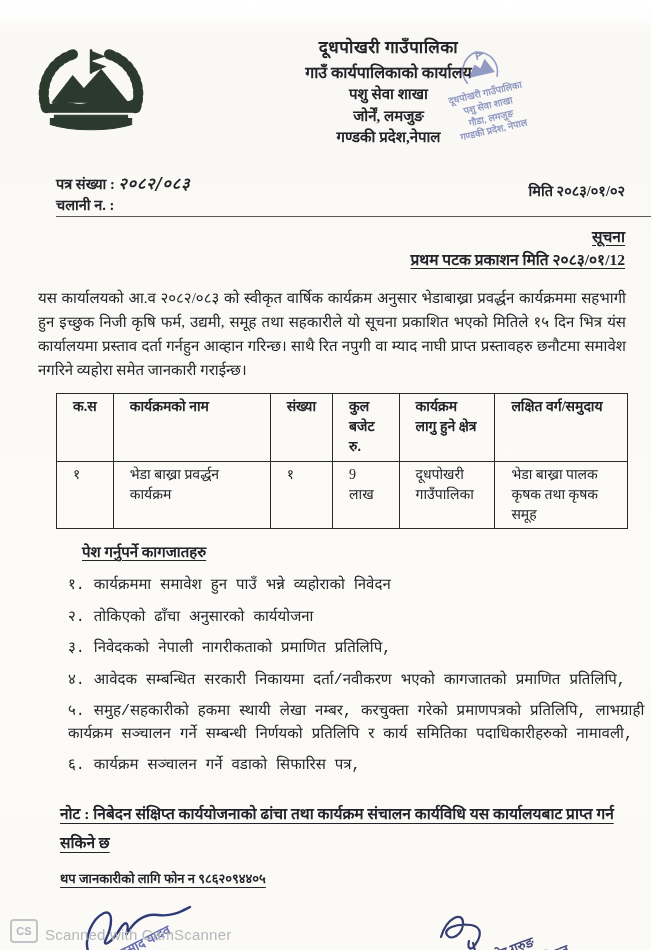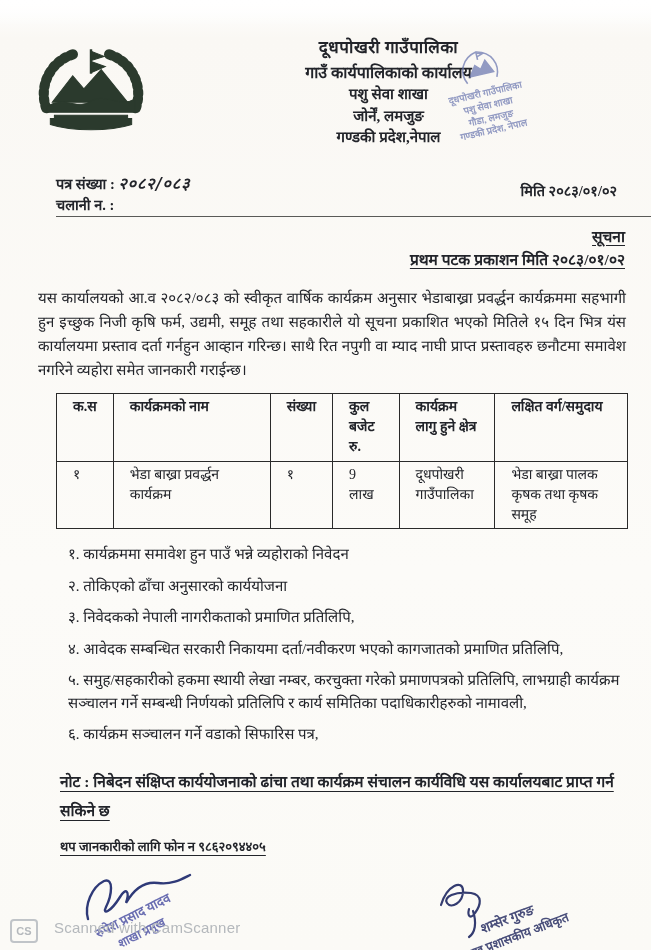--- a/index.html
+++ b/index.html
@@ -23,54 +23,54 @@
     position:absolute;right:70px;top:12px;width:140px;text-align:center;
     transform:rotate(-13deg);color:#6b77b0;opacity:.72;font-weight:bold;line-height:1.35;
   }
   .stamp .s-line{font-size:9.5px;white-space:nowrap;}
   .stamp svg{display:block;margin:0 auto 1px auto;}
   
   .meta{position:relative;margin-top:16px;height:44px;font-weight:bold;font-size:14.5px;}
   .meta .ref{position:absolute;left:26px;top:0;}
   .meta .ref .hand{font-family:"DejaVu Serif",serif;font-style:italic;font-size:16px;letter-spacing:1px;}
   .meta .chalani{position:absolute;left:26px;top:22px;}
-  .meta .miti{position:absolute;right:8px;top:8px;}
+  .meta .miti{position:absolute;right:0;top:8px;}
   .rule{border:0;border-top:1.6px solid #5a5a58;margin:0 -26px 0 26px;}
   
   .title-blk{text-align:right;margin-top:8px;line-height:1.5;}
   .title-blk .t1{font-weight:bold;font-size:15.5px;text-decoration:underline;text-underline-offset:3px;}
   .title-blk .t2{font-weight:bold;font-size:15.5px;text-decoration:underline;text-underline-offset:3px;}
   
   .body-para{margin:14px 0 0 8px;width:588px;font-size:15px;line-height:1.62;text-align:justify;}
   
   table.notice-tbl{border-collapse:collapse;margin:10px 0 0 26px;width:572px;font-size:14px;}
   .notice-tbl th,.notice-tbl td{border:1.4px solid #2a2a2a;padding:3px 16px;text-align:left;vertical-align:top;line-height:1.45;}
   .notice-tbl th{font-weight:bold;}
   
   .docs-head{margin:12px 0 0 52px;font-weight:bold;font-size:15px;text-decoration:underline;text-underline-offset:3px;}
-  .docs-list{margin:14px 0 0 38px;padding:0;list-style:none;font-size:15px;line-height:1.5;width:580px;}
+  .docs-list{margin:14px 0 0 38px;padding:0;list-style:none;font-size:15px;line-height:1.5;width:580px;font-family:Liberation Mono, monospace;}
   .docs-list li{margin-bottom:9px;}
   
   .note{margin:22px 1px 0 30px;width:560px;font-weight:bold;font-size:15.5px;line-height:1.85;text-decoration:underline;text-underline-offset:4px;}
   .phone{margin:12px 0 0 30px;font-weight:bold;font-size:13px;text-decoration:underline;text-underline-offset:4px;}
   
   .sig-row{position:relative;height:128px;margin-top:14px;}
   .sig{position:absolute;width:210px;height:120px;}
   .sig-left{left:40px;top:0;}
   .sig-right{left:395px;top:6px;}
   .sig svg{position:absolute;left:8px;top:0;}
   .sig-stamp{position:absolute;font-weight:bold;text-align:center;line-height:1.5;white-space:nowrap;}
   .sig-stamp-left{left:26px;top:36px;transform:rotate(-27deg);color:#5156a6;opacity:.85;}
   .sig-stamp-left .nm{font-size:13px;}
   .sig-stamp-left .tt{font-size:12px;}
   .sig-stamp-right{left:28px;top:34px;transform:rotate(-21deg);color:#3a4070;opacity:.92;}
   .sig-stamp-right .nm{font-size:13.5px;}
   .sig-stamp-right .tt{font-size:12.5px;}
   
-  .wm{position:absolute;left:10px;bottom:7px;display:flex;align-items:flex-start;gap:16px;
+  .wm{position:absolute;left:10px;bottom:7px;display:flex;align-items:flex-end;gap:7px;
       font-family:"Liberation Sans","DejaVu Sans",sans-serif;color:#b4b8bc;}
   .wm .badge{width:24px;height:20px;border:2px solid #c0c4c8;border-radius:4px;
       display:flex;align-items:center;justify-content:center;font-size:11px;font-weight:bold;color:#b4b8bc;}
   .wm .wm-text{font-size:15px;letter-spacing:.2px;}
 </style>
 </head>
 <body>
 
 <div class="page">
 
@@ -114,21 +114,21 @@
       <span>पत्र संख्या :</span>
       <span class="hand">२०८२/०८३</span>
     </div>
     <div class="chalani">चलानी न. :</div>
     <div class="miti">मिति २०८३/०१/०२</div>
   </div>
   <hr class="rule">
 
   <div class="title-blk">
     <div class="t1">सूचना</div>
-    <div class="t2">प्रथम पटक प्रकाशन मिति २०८३/०१/०२</div>
+    <div class="t2">प्रथम पटक प्रकाशन मिति २०८३/०१/12</div>
   </div>
 
   <p class="body-para">यस कार्यालयको आ.व २०८२/०८३ को स्वीकृत वार्षिक कार्यक्रम अनुसार भेडाबाख्रा प्रवर्द्धन कार्यक्रममा सहभागी हुन इच्छुक निजी कृषि फर्म, उद्यमी, समूह तथा सहकारीले यो सूचना प्रकाशित भएको मितिले १५ दिन भित्र यंस कार्यालयमा प्रस्ताव दर्ता गर्नहुन आव्हान गरिन्छ। साथै रित नपुगी वा म्याद नाघी प्राप्त प्रस्तावहरु छनौटमा समावेश नगरिने व्यहोरा समेत जानकारी गराईन्छ।</p>
 
   <table class="notice-tbl">
     <colgroup>
       <col style="width:6.5%">
         <col style="width:30.5%">
         <col style="width:8%">
       <col style="width:12%">
@@ -150,20 +150,21 @@
         <td>१</td>
         <td>भेडा बाख्रा प्रवर्द्धन कार्यक्रम</td>
         <td>१</td>
         <td>9 लाख</td>
         <td>दूधपोखरी गाउँपालिका</td>
         <td>भेडा बाख्रा पालक कृषक तथा कृषक समूह</td>
       </tr>
     </tbody>
   </table>
 
+  <div class="docs-head">पेश गर्नुपर्ने कागजातहरु</div>
   <ul class="docs-list">
     <li>१. कार्यक्रममा समावेश हुन पाउँ भन्ने व्यहोराको निवेदन</li>
     <li>२. तोकिएको ढाँचा अनुसारको कार्ययोजना</li>
     <li>३. निवेदकको नेपाली नागरीकताको प्रमाणित प्रतिलिपि,</li>
     <li>४. आवेदक सम्बन्धित सरकारी निकायमा दर्ता/नवीकरण भएको कागजातको प्रमाणित प्रतिलिपि,</li>
     <li>५. समुह/सहकारीको हकमा स्थायी लेखा नम्बर, करचुक्ता गरेको प्रमाणपत्रको प्रतिलिपि, लाभग्राही कार्यक्रम सञ्चालन गर्ने सम्बन्धी निर्णयको प्रतिलिपि र कार्य समितिका पदाधिकारीहरुको नामावली,</li>
     <li>६. कार्यक्रम सञ्चालन गर्ने वडाको सिफारिस पत्र,</li>
   </ul>
 
   <div class="note">नोट : निबेदन संक्षिप्त कार्ययोजनाको ढांचा तथा कार्यक्रम संचालन कार्यविधि यस कार्यालयबाट प्राप्त गर्न सकिने छ</div>

